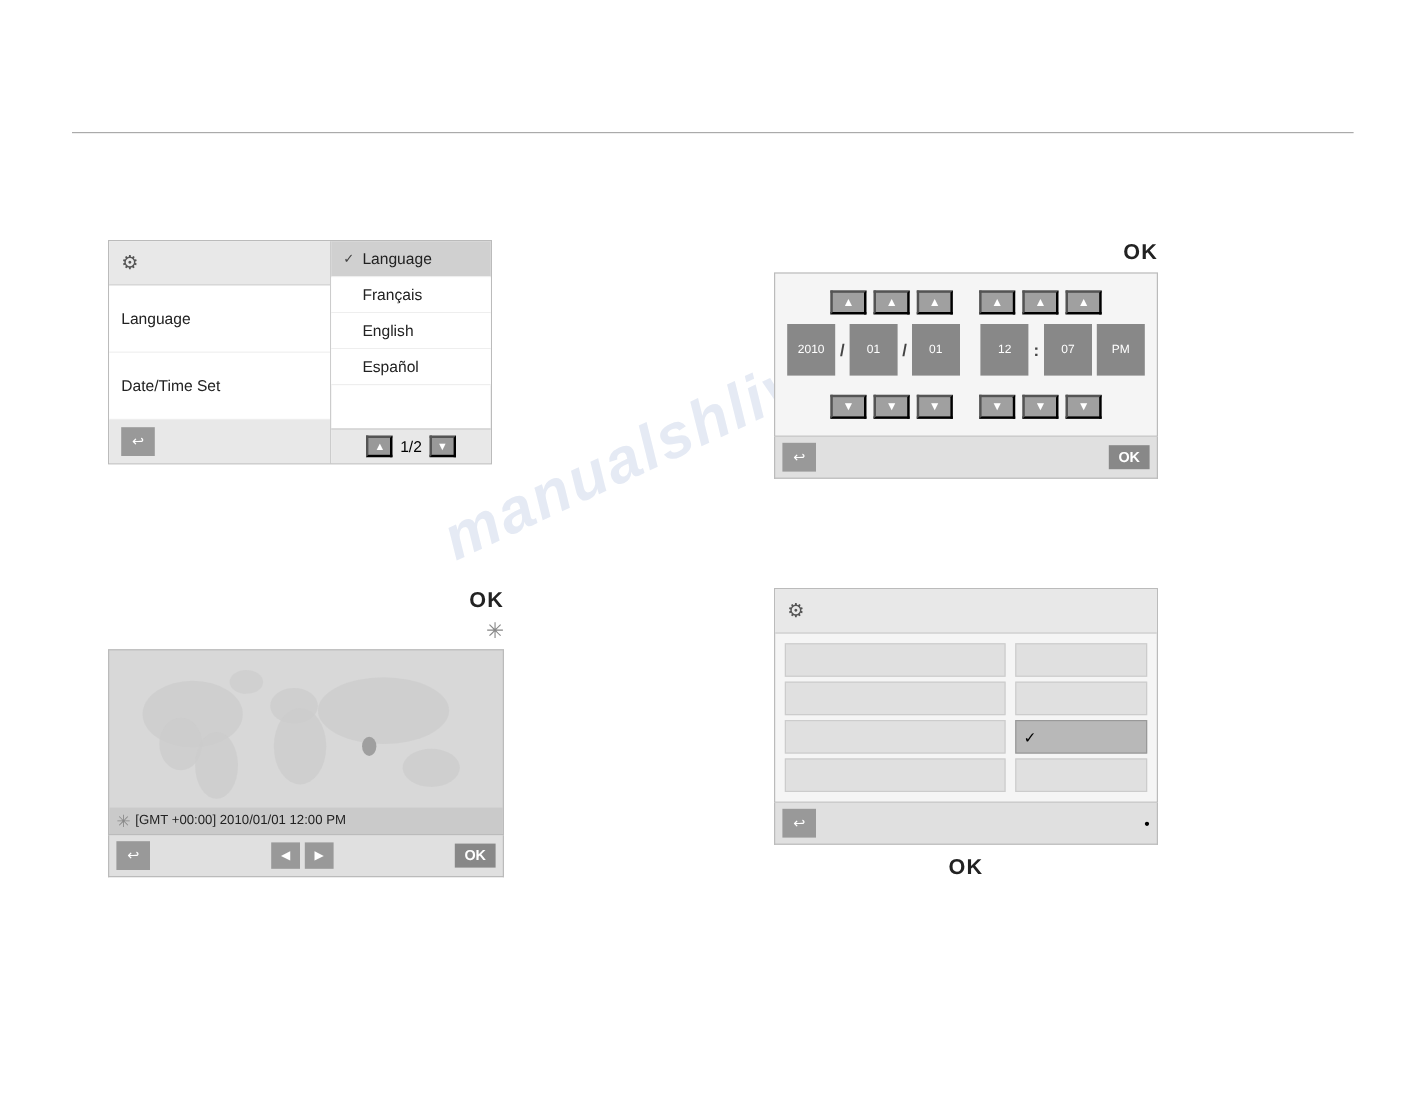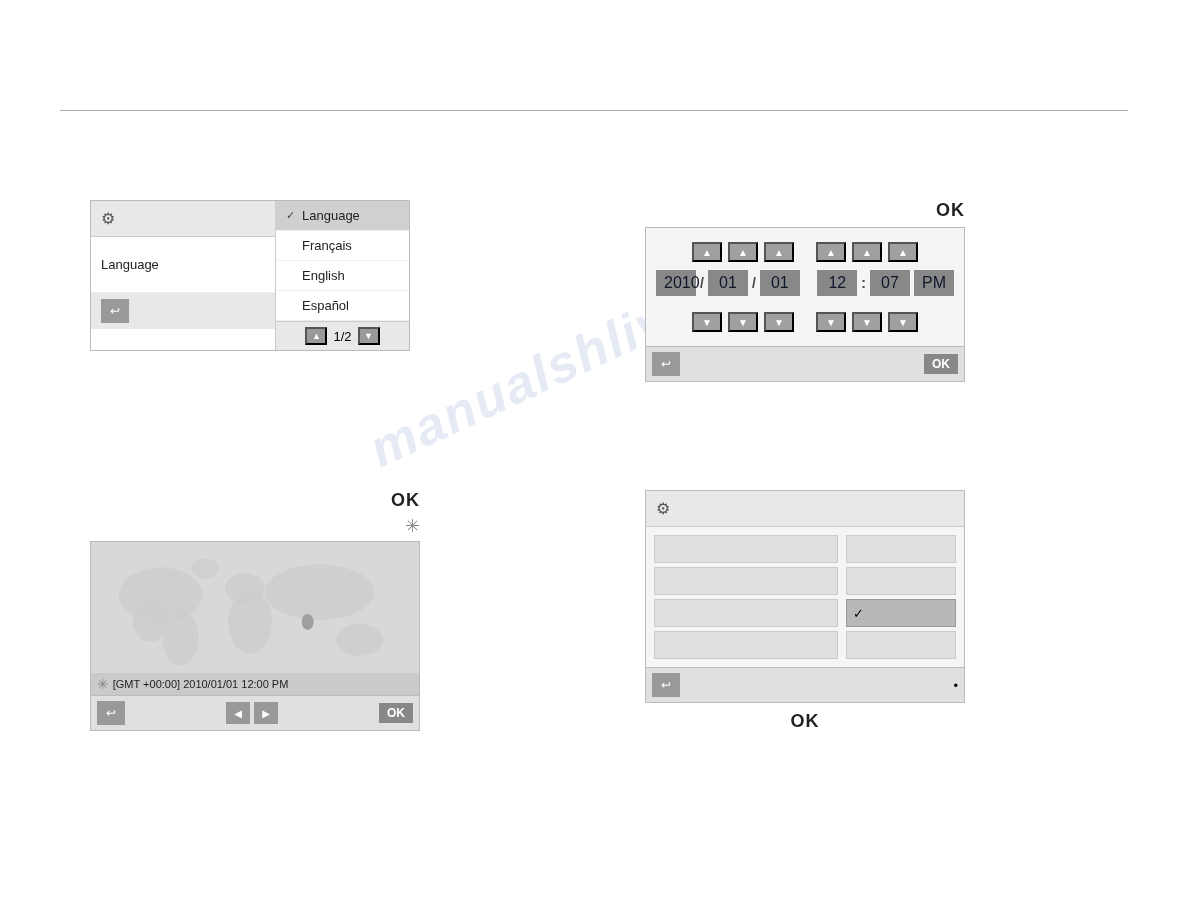--- a/index.html
+++ b/index.html
@@ -143,23 +143,23 @@
 
     .dt-fields {
       display: flex;
       align-items: center;
       justify-content: center;
       gap: 4px;
     }
 
     .dt-field {
       background: #888;
-      color: #0f172a;
-      padding: 4px 8px;
-      font-size: 16px;
+      color: #ffffff;
+      padding: 16px 8px;
+      font-size: 10px;
       min-width: 40px;
       text-align: center;
     }
 
     .dt-sep {
       font-size: 14px;
       color: #444;
       font-weight: bold;
     }
 
@@ -428,20 +428,21 @@
 <div class="top-rule"></div>
 
 <div class="watermark">manualshlive.com</div>
 
 <div class="panel-language">
   <div class="left-col">
     <div class="gear-row">
       <span class="gear-icon">⚙</span>
     </div>
     <div class="menu-item">Language</div>
+    <div class="menu-item">Date/Time Set</div>
     <div class="bottom-row">
       <button class="btn-back">↩</button>
     </div>
   </div>
   <div class="right-col">
     <div class="lang-option selected">
       <span class="checkmark">✓</span>
       <span>Language</span>
     </div>
     <div class="lang-option">

